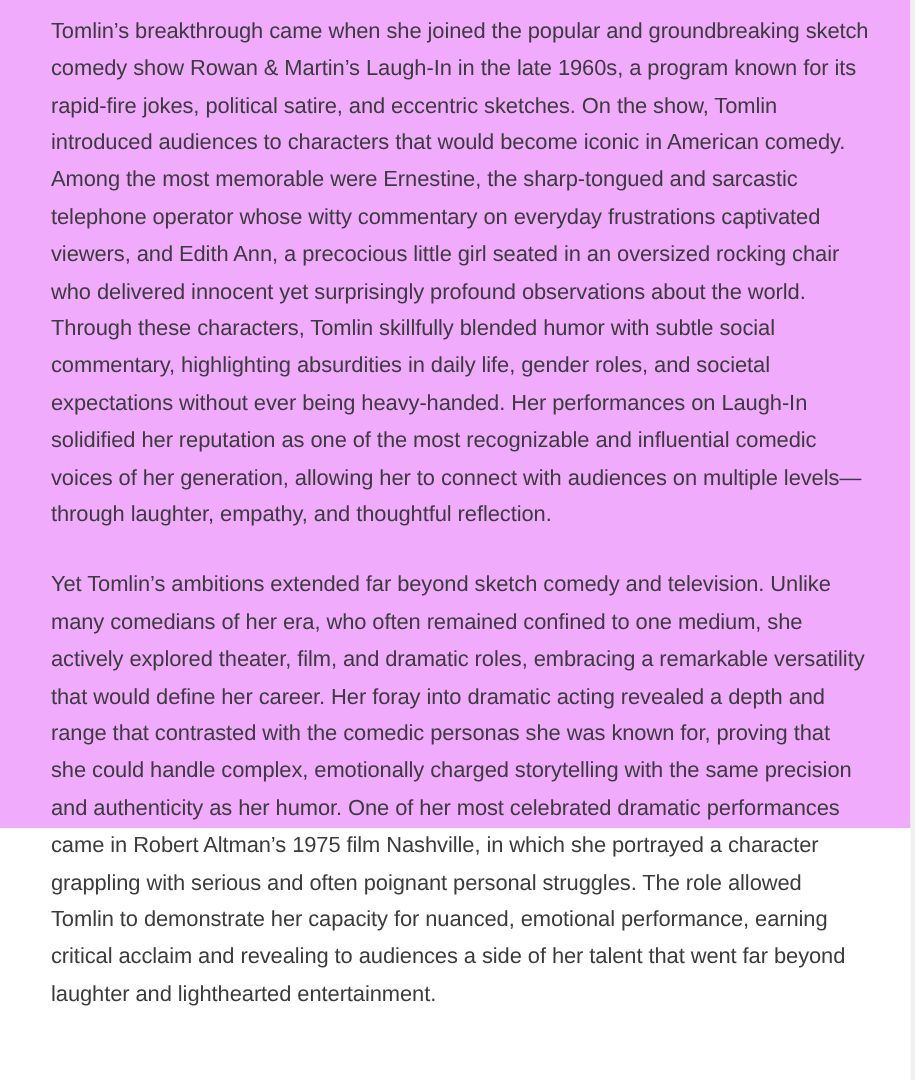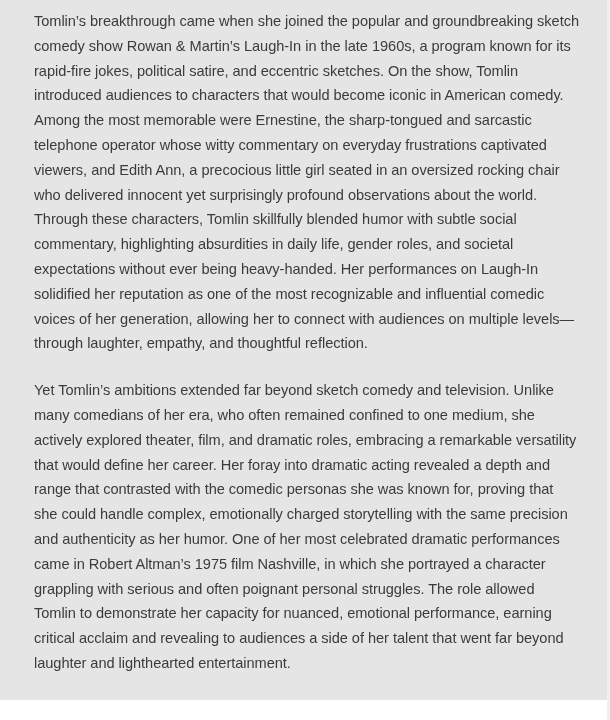--- a/index.html
+++ b/index.html
@@ -11,22 +11,22 @@
       width: 610px;
       height: 720px;
       overflow: hidden;
       position: relative;
     }
     .page {
       position: absolute;
       left: 0;
       top: 0;
       width: 607px;
-      height: 700px;
-      background: #e5e5e5;
+      height: 552px;
+      background: #f0abfc;
     }
     .edge {
       position: absolute;
       right: 0;
       top: 0;
       width: 3px;
       height: 720px;
       background: #f0f0f0;
     }
     .content {

